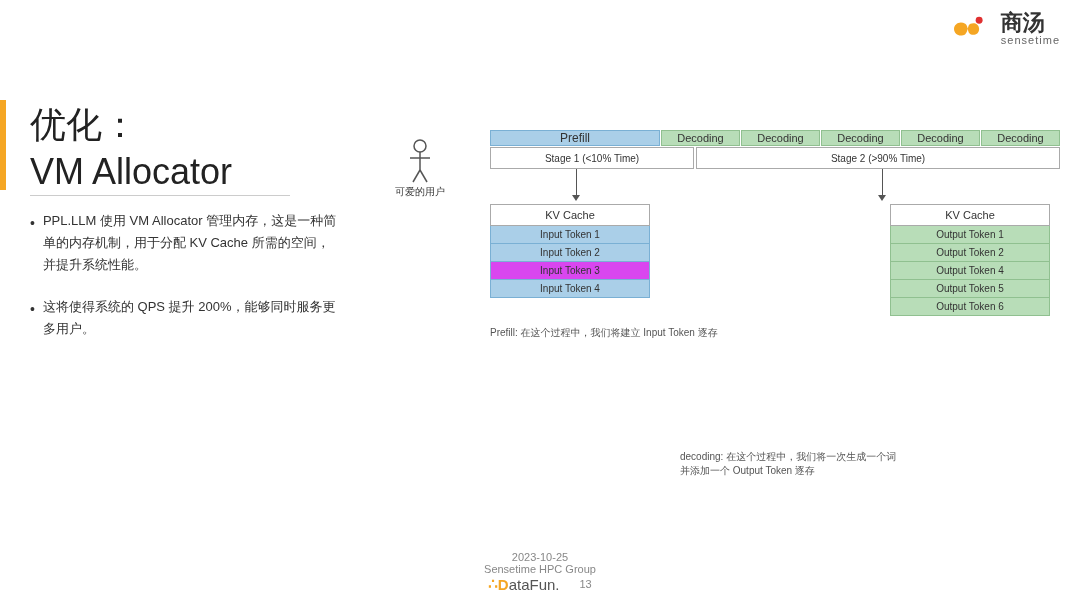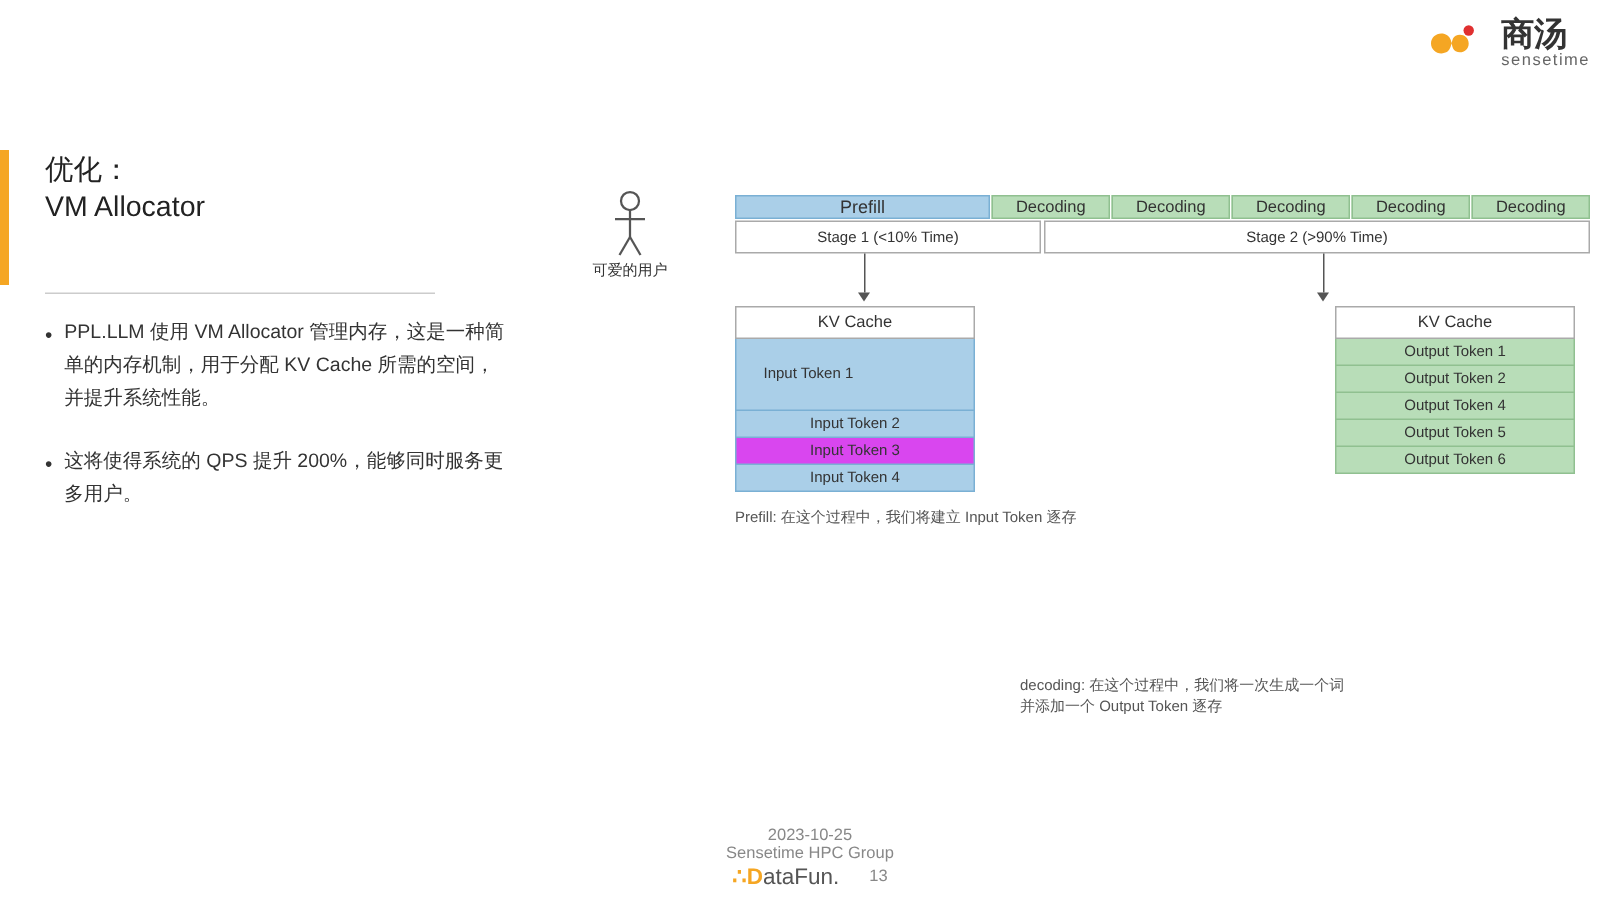--- a/index.html
+++ b/index.html
@@ -52,21 +52,21 @@
       background: #f5a623;
     }
 
     
     .title-area {
       position: absolute;
       top: 102px;
       left: 30px;
     }
     .title-main {
-      font-size: 19px;
+      font-size: 36px;
       font-weight: 400;
       color: #222;
       line-height: 1.3;
     }
 
     
     .title-divider {
       position: absolute;
       top: 195px;
       left: 30px;
@@ -93,21 +93,21 @@
     .bullet-dot {
       margin-right: 8px;
       margin-top: 2px;
       font-size: 14px;
       flex-shrink: 0;
     }
 
     
     .person-icon {
       position: absolute;
-      top: 126px;
+      top: 138px;
       left: 395px;
       text-align: left;
       font-size: 11px;
       color: #333;
     }
     .person-svg {
       display: block;
       margin: 0 auto 2px;
     }
 
@@ -223,21 +223,21 @@
       <div style="width:0; height:0; border-left:4px solid transparent; border-right:4px solid transparent; border-top:6px solid #555;"></div>
     </div>
   </div>
 
   <div style="display:flex; gap:60px;">
 
     <div style="width:160px;">
       <div style="background:#fff; border:1px solid #aaa; text-align:center; font-size:11px; padding:4px; color:#333; font-weight:500;">
         <span>KV Cache</span>
       </div>
-      <div style="background:#aacfe8; border:1px solid #7ab0d4; border-top:none; font-size:10px; padding:18px; color:#333;"><span>Input Token 1</span></div>
+      <div style="background:#aacfe8; border:1px solid #7ab0d4; border-top:none; text-align:center; font-size:10px; padding:3px; color:#333;"><span>Input Token 1</span></div>
       <div style="background:#aacfe8; border:1px solid #7ab0d4; border-top:none; text-align:center; font-size:10px; padding:3px; color:#333;"><span>Input Token 2</span></div>
       <div style="background:#d946ef; border:1px solid #7ab0d4; border-top:none; text-align:center; font-size:10px; padding:3px; color:#333;"><span>Input Token 3</span></div>
       <div style="background:#aacfe8; border:1px solid #7ab0d4; border-top:none; text-align:center; font-size:10px; padding:3px; color:#333;"><span>Input Token 4</span></div>
     </div>
 
     <div style="width:160px; margin-left:180px;">
       <div style="background:#fff; border:1px solid #aaa; text-align:center; font-size:11px; padding:4px; color:#333; font-weight:500;">
         <span>KV Cache</span>
       </div>
       <div style="background:#b8ddb8; border:1px solid #90c090; border-top:none; text-align:center; font-size:10px; padding:3px; color:#333;"><span>Output Token 1</span></div>

